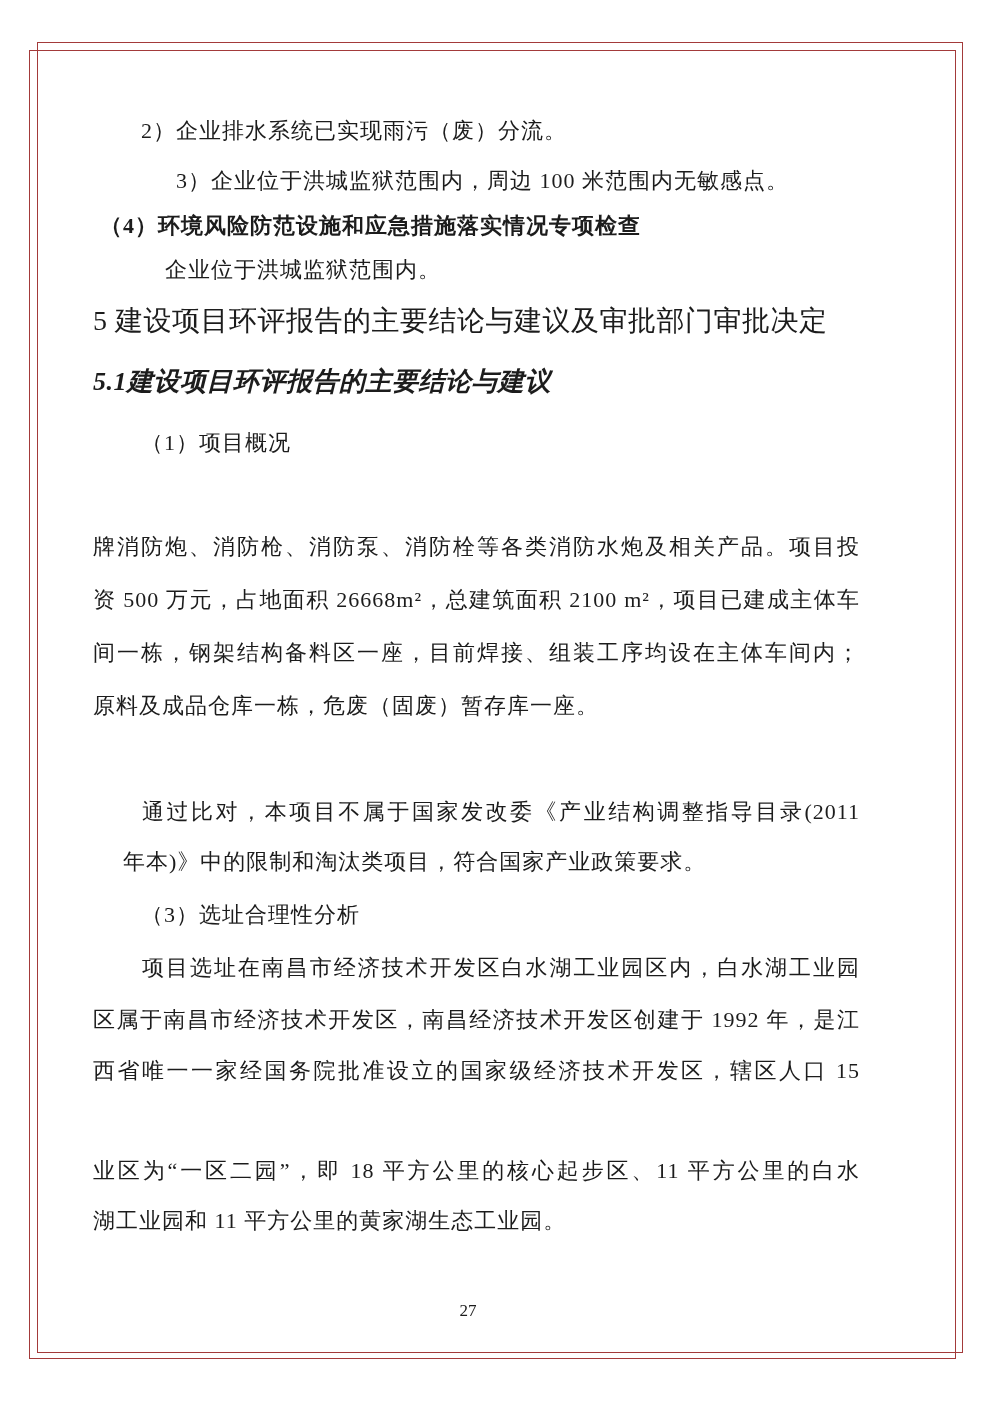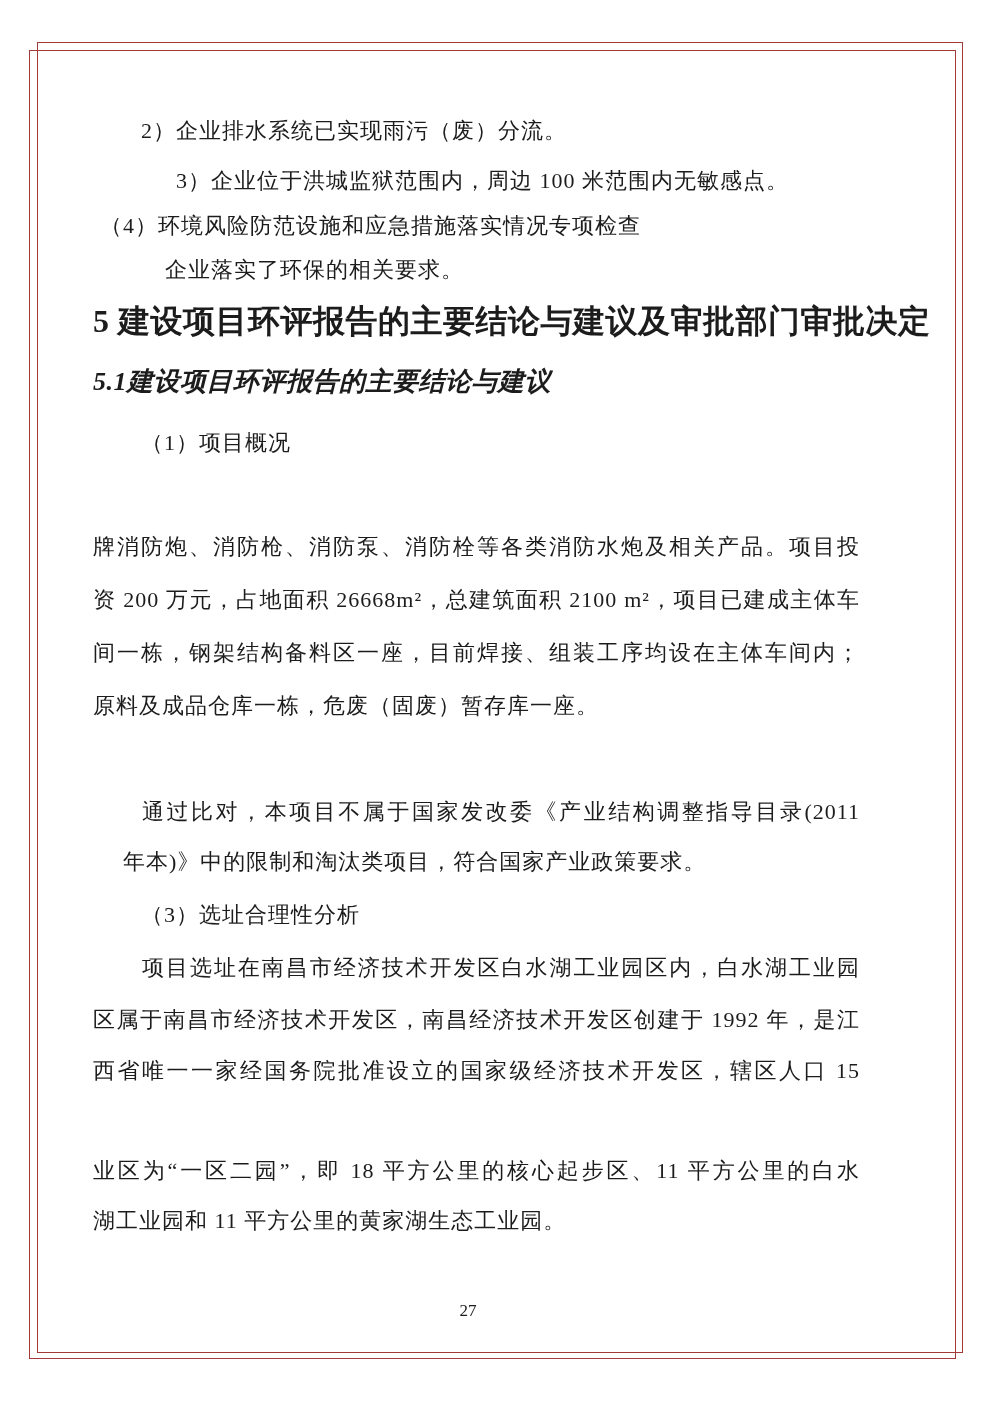--- a/index.html
+++ b/index.html
@@ -12,27 +12,27 @@
   }
   
   .frame { position:absolute; border:1px solid #a33a3a; background:transparent; }
   .frame-a { left:37px; top:42px;  width:926px; height:1311px; }
   .frame-b { left:29px; top:50px;  width:927px; height:1309px; }
 
   .content { position:absolute; left:93px; top:0; width:767px; height:1166px; }
 
   .t { position:absolute; width:767px; line-height:30px; white-space:pre; }
   .body22 { font-size:22px; letter-spacing:1px; }
-  .bold { font-weight:normal; }
+  .bold { font-weight:bold; }
   .just {
     white-space:normal;
     text-align:justify;
     text-align-last:justify;
   }
-  .h-ch  { font-size:32px; line-height:36px; font-weight:bold; letter-spacing:0.5px; }
+  .h-ch  { font-size:28px; line-height:36px; font-weight:normal; letter-spacing:0.5px; }
   .h-sec { font-size:26px; line-height:34px; font-weight:bold; letter-spacing:0.5px;font-style:italic; }
 
   .pageno {
     position:absolute; left:438px; top:1300px; width:60px;
     text-align:center; font-size:17px; line-height:22px;
   }
 </style>
 </head>
 <body>
 
@@ -40,30 +40,30 @@
 <div class="frame frame-a"></div>
 
 <div class="content">
 
   <div class="t body22" style="top:116px; left:48px;">2）企业排水系统已实现雨污（废）分流。</div>
 
   <div class="t body22" style="top:166px; left:48px;margin-left:35px;">3）企业位于洪城监狱范围内，周边 100 米范围内无敏感点。</div>
 
   <div class="t body22 bold" style="top:211px; left:7px;">（4）环境风险防范设施和应急措施落实情况专项检查</div>
 
-  <div class="t body22" style="top:255px; left:72px;">企业落实了环保的相关要求。</div>
+  <div class="t body22" style="top:255px; left:72px;">企业位于洪城监狱范围内。</div>
 
   <div class="t h-ch" style="top:303px; left:0;">5 建设项目环评报告的主要结论与建议及审批部门审批决定</div>
 
   <div class="t h-sec" style="top:365px; left:0;">5.1建设项目环评报告的主要结论与建议</div>
 
   <div class="t body22" style="top:428px; left:48px;">（1）项目概况</div>
 
   <div class="t body22 just" style="top:532px;">牌消防炮、消防枪、消防泵、消防栓等各类消防水炮及相关产品。项目投</div>
-  <div class="t body22 just" style="top:585px;">资 200 万元，占地面积 26668m²，总建筑面积 2100 m²，项目已建成主体车</div>
+  <div class="t body22 just" style="top:585px;">资 500 万元，占地面积 26668m²，总建筑面积 2100 m²，项目已建成主体车</div>
   <div class="t body22" style="top:691px; left:0;">原料及成品仓库一栋，危废（固废）暂存库一座。</div>
   <div class="t body22 just" style="top:638px;">间一栋，钢架结构备料区一座，目前焊接、组装工序均设在主体车间内；</div>
 
 
   <div class="t body22 just" style="top:797px; text-indent:49px;">通过比对，本项目不属于国家发改委《产业结构调整指导目录(2011</div>
   <div class="t body22" style="top:847px; left:0;margin-left:30px;">年本)》中的限制和淘汰类项目，符合国家产业政策要求。</div>
 
   <div class="t body22" style="top:900px; left:48px;">（3）选址合理性分析</div>
 
   <div class="t body22 just" style="top:953px; text-indent:49px;">项目选址在南昌市经济技术开发区白水湖工业园区内，白水湖工业园</div>

